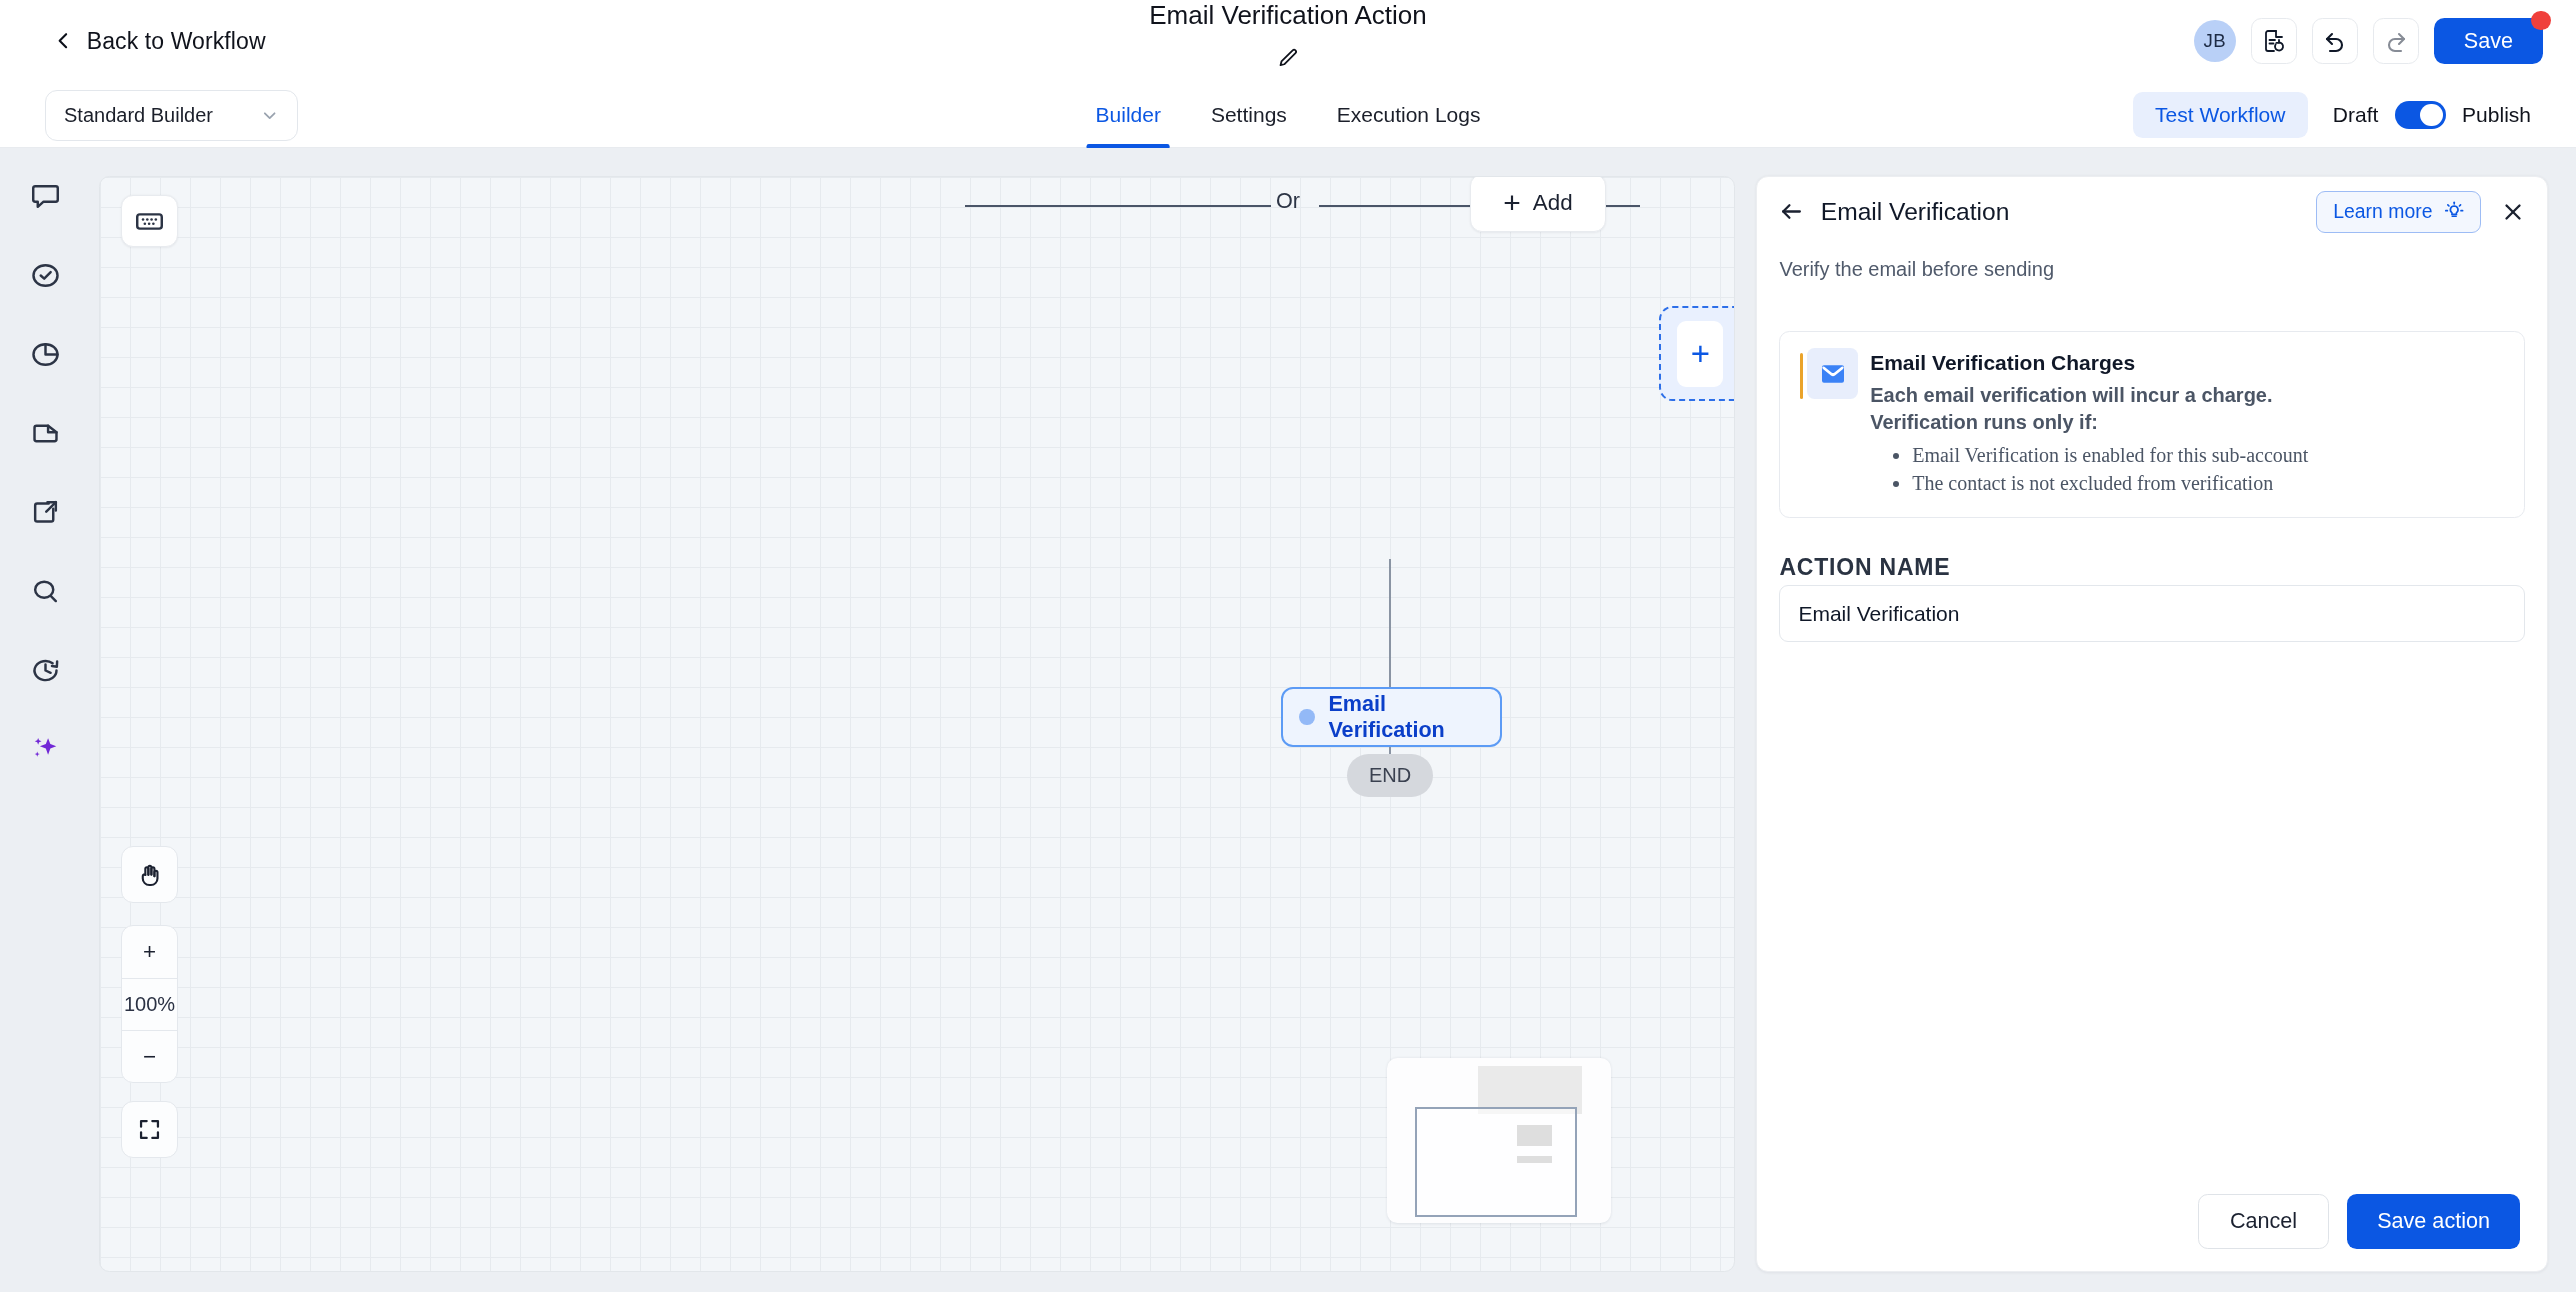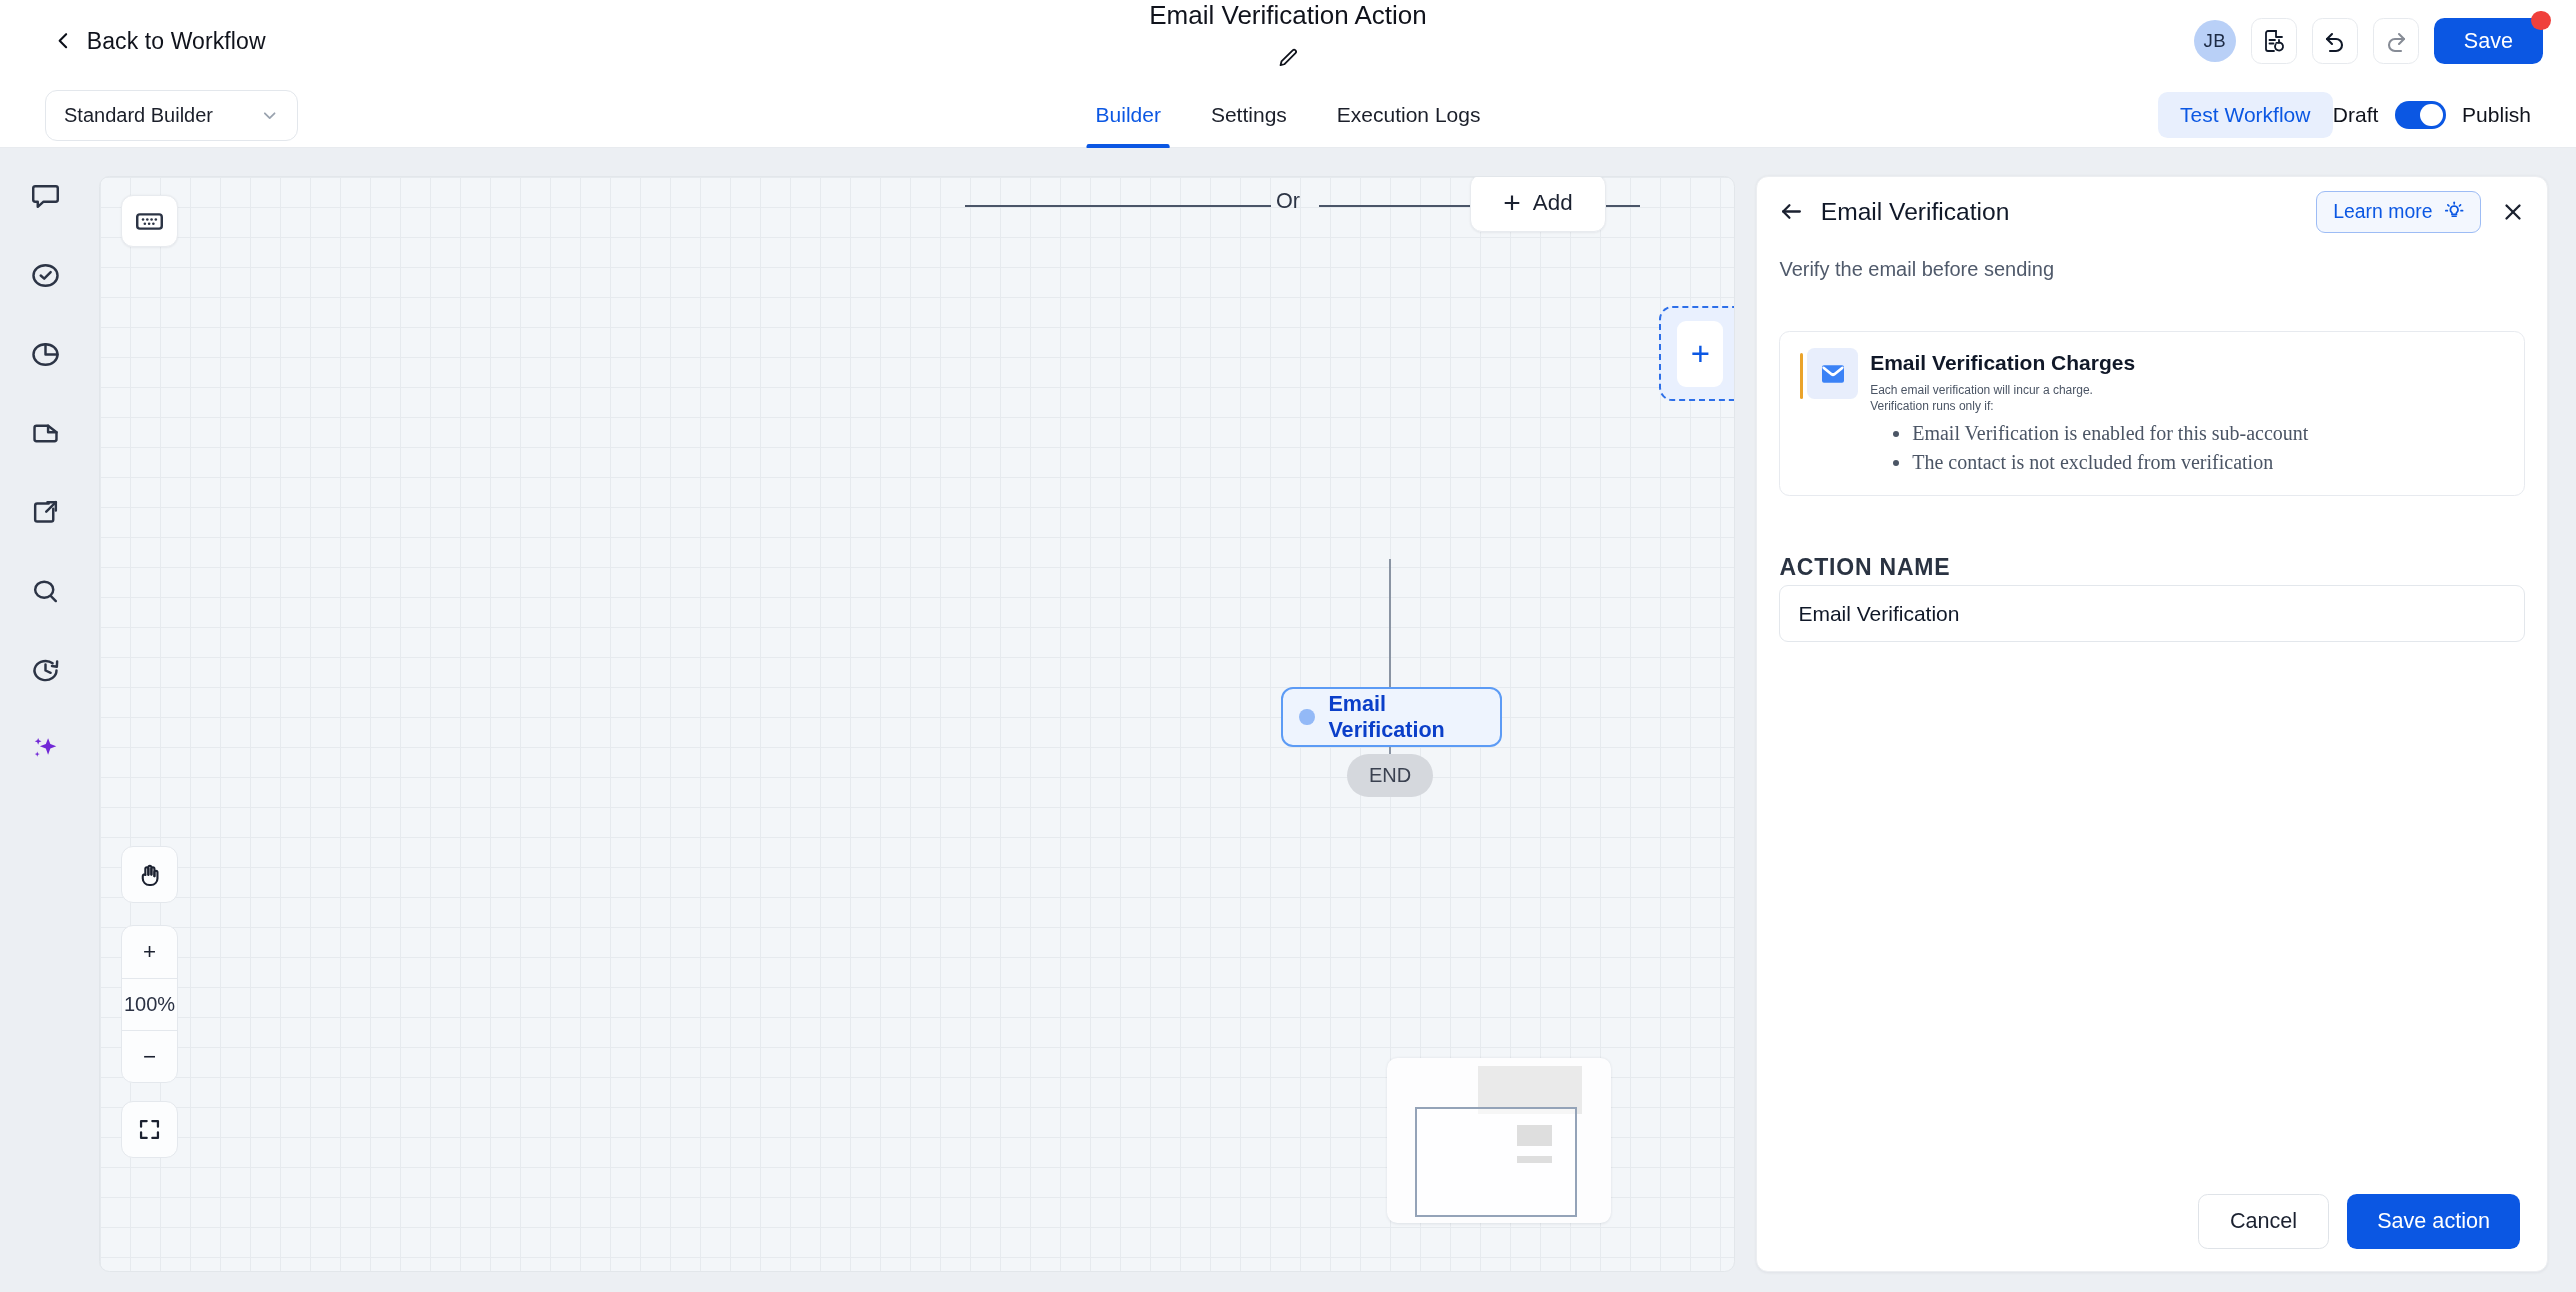--- a/index.html
+++ b/index.html
@@ -80,21 +80,21 @@
     padding: 0 25px; font-size: 21px; color: #1b1f2a; cursor: pointer; white-space: nowrap;
   }
   .tab.active { color: #0b57e3; font-weight: 500; }
   .tab.active::after {
     content: ""; position: absolute; left: 16.4px; right: 16.4px; bottom: 0;
     height: 3.7px; background: #0b57e3; border-radius: 2.2px 2.2px 0 0;
   }
 
   .sub-right {
     position: absolute; right: 45px; top: 0; height: 66px;
-    display: flex; align-items: center; 
+    display: flex; align-items: center; gap: 25px;
   }
   .test-wf {
     height: 46px; padding: 0 22.4px; border-radius: 9.7px;
     background: #e8effd; color: #0b57e3; font-size: 21px; font-weight: 500;
     display: flex; align-items: center; cursor: pointer;
   }
   .pub-group { display: flex; align-items: center; gap: 16.4px; }
   .pub-label { font-size: 21px; color: #10131c; }
   .toggle {
     width: 51px; height: 28px; border-radius: 14px; background: #0b57e3;
@@ -279,21 +279,21 @@
   .mail-wrap { position: relative; flex: none; width: 60px; }
   .mail-accent { position: absolute; left: 0; top: 1.5px; width: 3.7px; height: 46px; background: #eaa32a; border-radius: 2.2px; }
   .mail-sq {
     position: absolute; left: 7.5px; top: -3px;
     width: 51px; height: 51px; border-radius: 7.5px; background: #e8eefc;
     display: flex; align-items: center; justify-content: center;
   }
   .mail-sq svg { width: 30px; height: 30px; color: #3b82f6; }
   .info-body { flex: 1; padding-left: 10.4px; }
   .info-title { font-size: 21px; color: #101828; font-weight: 700; margin-bottom: 6.7px; }
-  .info-line { font-size: 12px; color: #4b5565; line-height: 1.36; }
+  .info-line { font-size: 20px; color: #4b5565; line-height: 1.36; font-weight: bold; }
   .info-list { margin: 4.5px 0 0 42px; font-family: Liberation Serif, serif; }
   .info-list li { font-size: 20px; color: #4b5565; line-height: 1.42; list-style: disc; }
 
   .field-label {
     position: absolute; left: 22.4px; top: 377px;
     font-size: 23px; letter-spacing: 0.8px; color: #2a3342; font-weight: 700;
   }
   .name-input {
     position: absolute; left: 22.4px; top: 408px; right: 22.4px;
     height: 57px; border: 1.5px solid #e3e7ec; border-radius: 9px;

